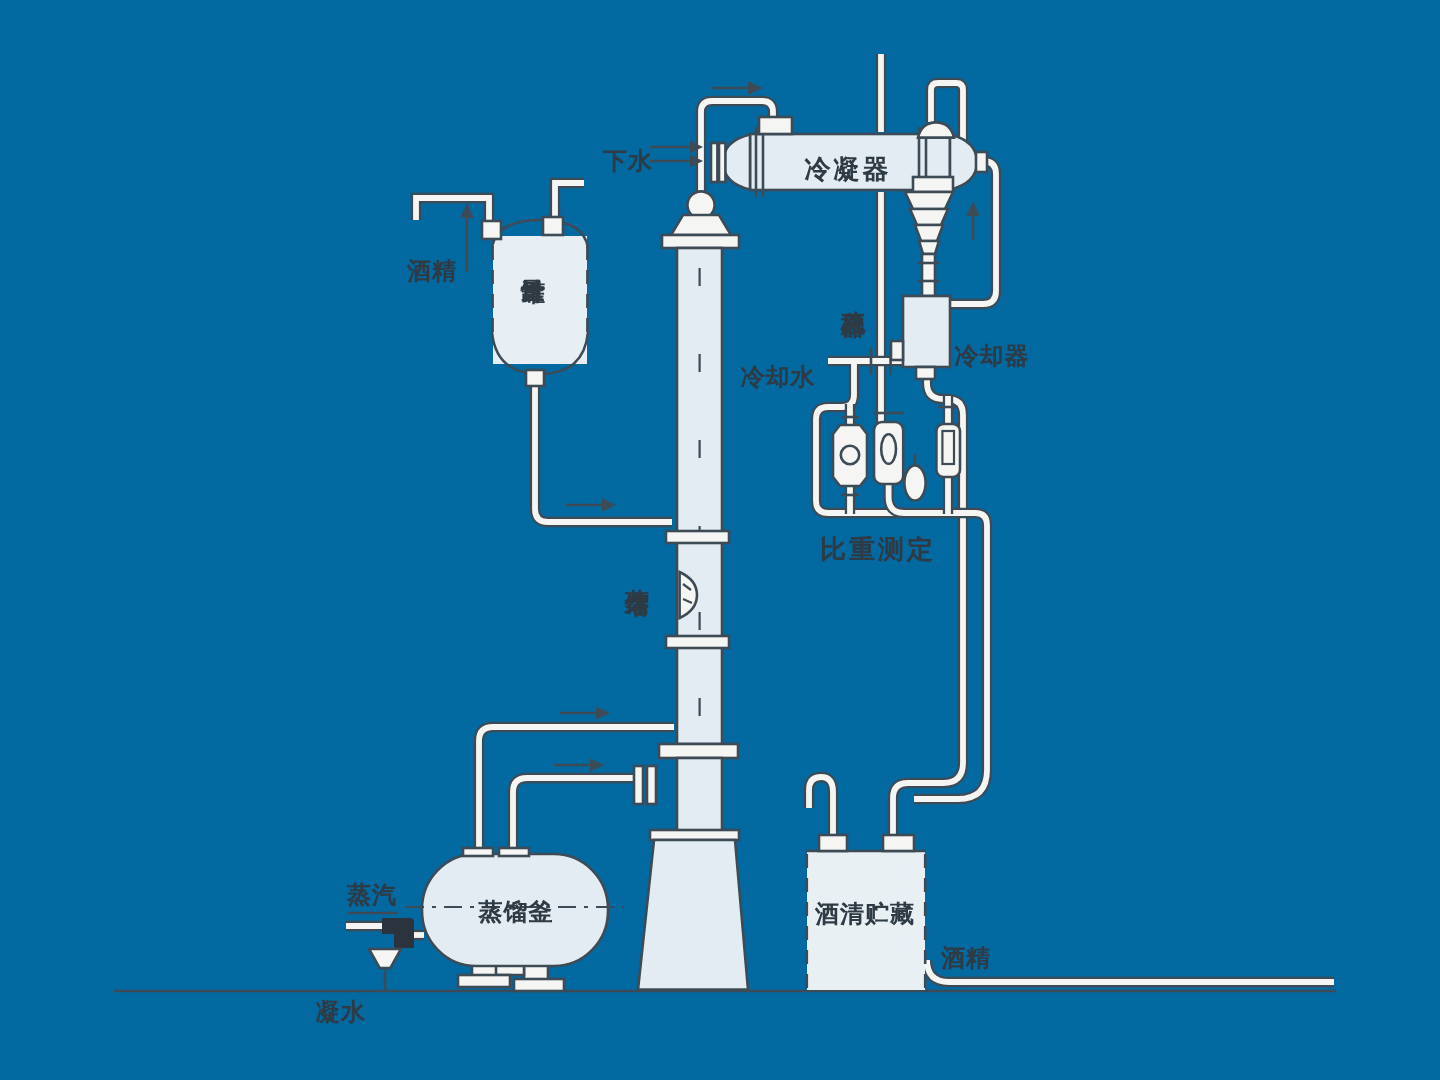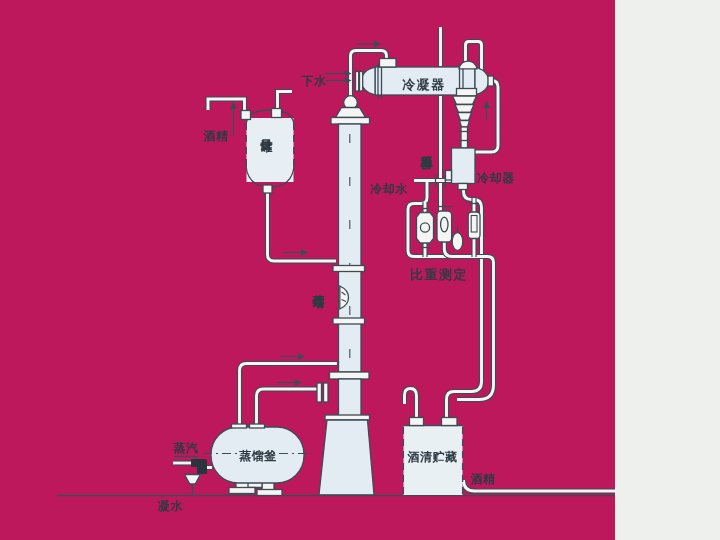--- a/index.html
+++ b/index.html
@@ -1,16 +1,16 @@
 <!DOCTYPE html>
 <html><head>
 <meta charset="utf-8">
 <style>
   html,body{margin:0;padding:0;background:#eef0ed;}
-  #stage{position:relative;width:615px;height:540px;background:#be185d;overflow:hidden;}
+  #stage{position:relative;width:720px;height:540px;background:#0369a1;overflow:hidden;}
   svg{position:absolute;left:0;top:0;}
   .ln{stroke:#3d4b57;stroke-width:1.3;fill:none;}
   .thin{stroke:#3d4b57;stroke-width:1.1;fill:none;}
   .po{stroke:#3d4b57;stroke-width:5.2;fill:none;}
   .pi{stroke:#f5f6f3;stroke-width:2.9;fill:none;}
   .fv{fill:#e2ecf2;stroke:#3d4b57;stroke-width:1.3;}
   .fw{fill:#f5f6f3;stroke:#3d4b57;stroke-width:1.3;}
   .ar{fill:#3d4b57;stroke:none;}
   .dk{fill:#2b343e;stroke:#2b343e;}
   .dash{stroke-dasharray:7 5;}

